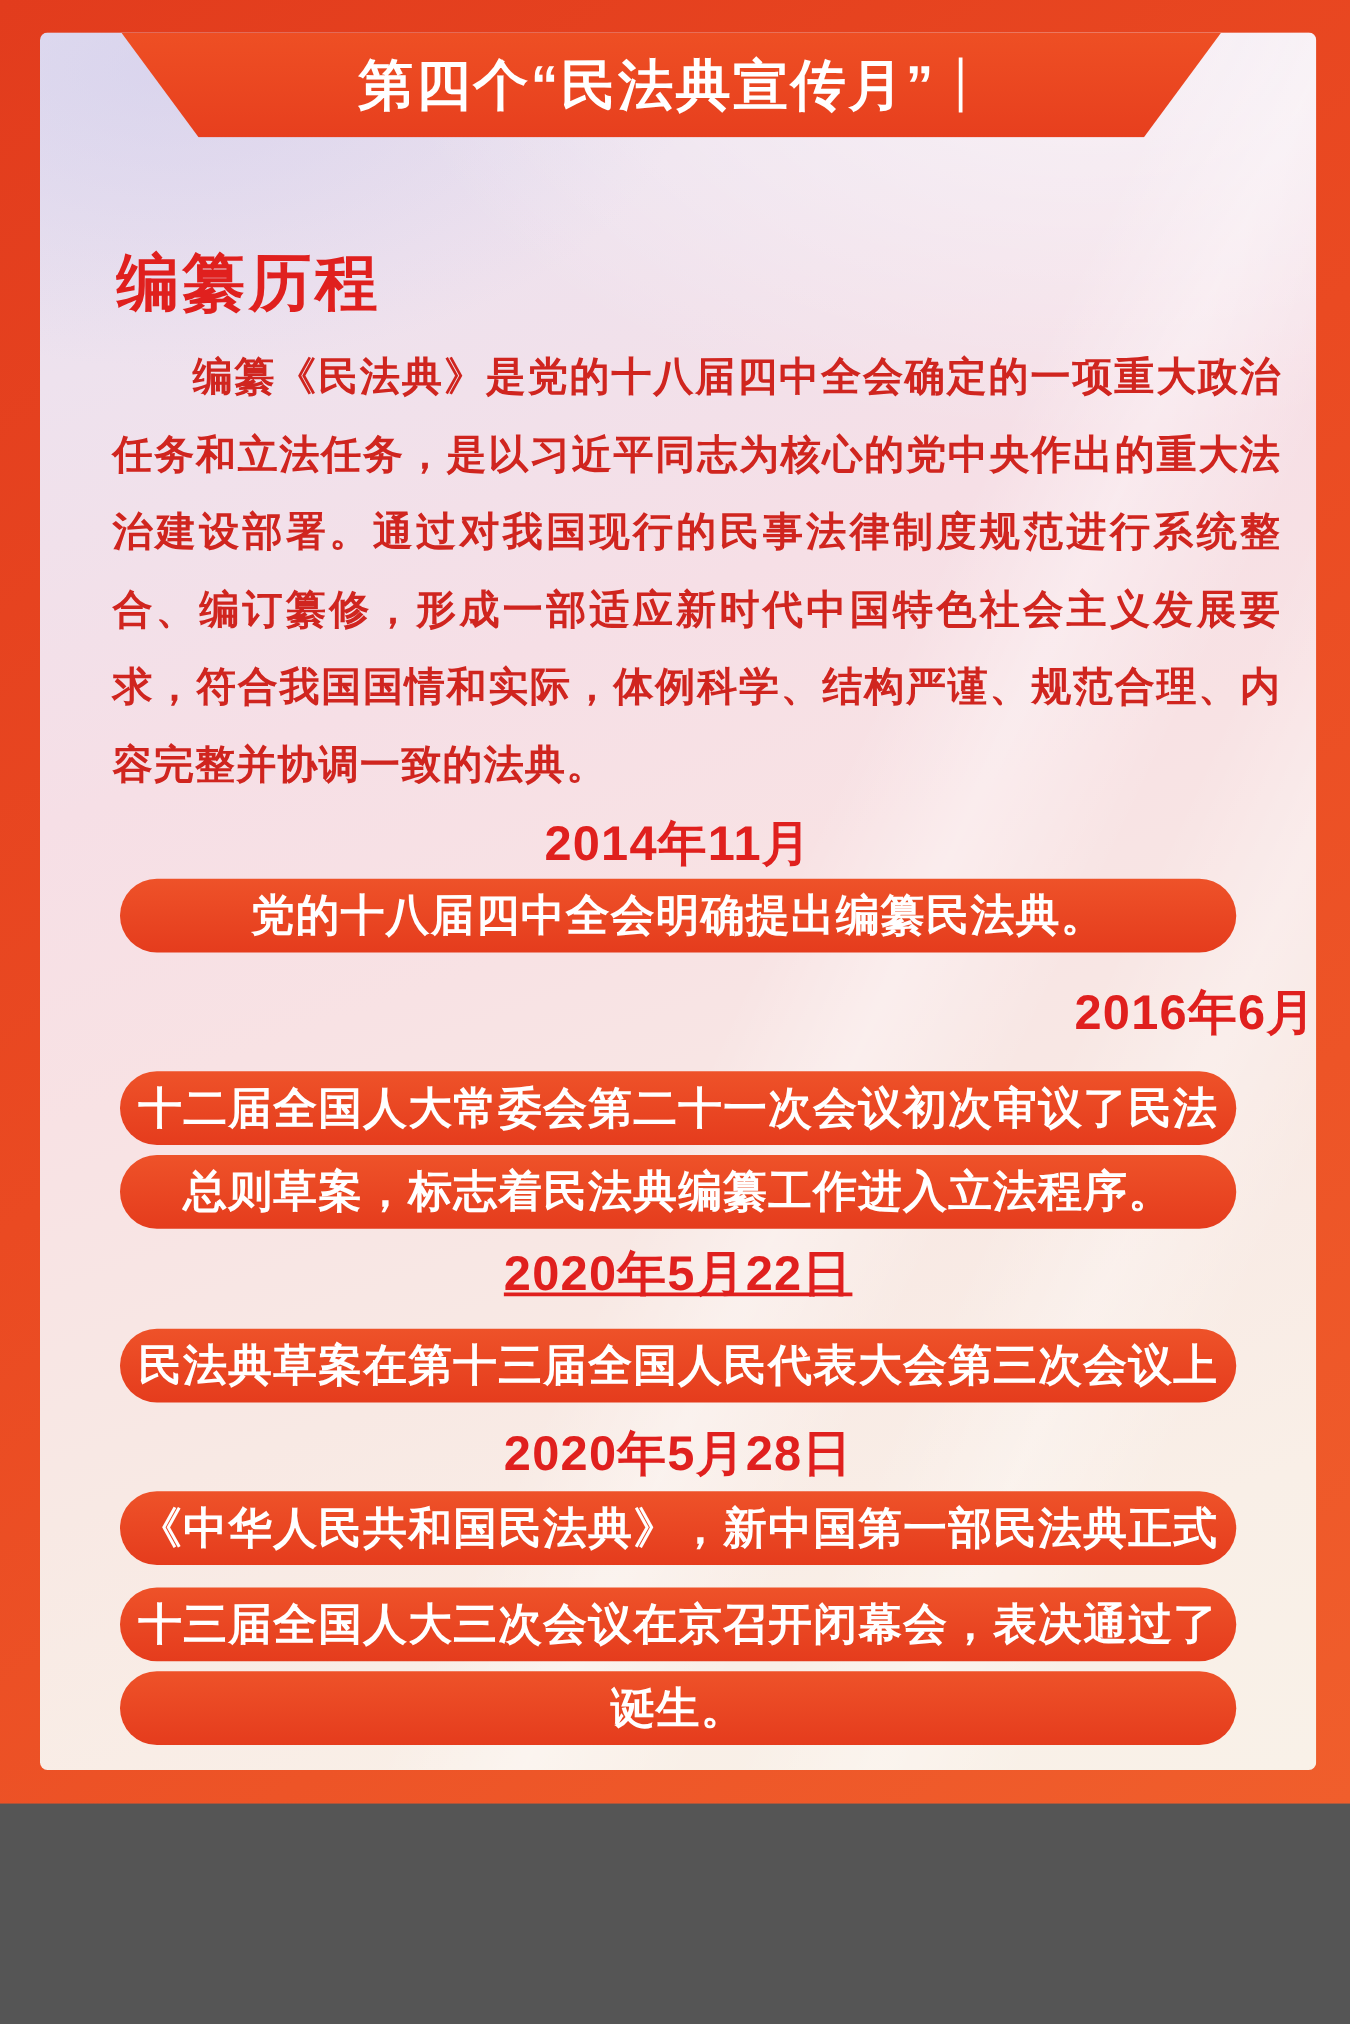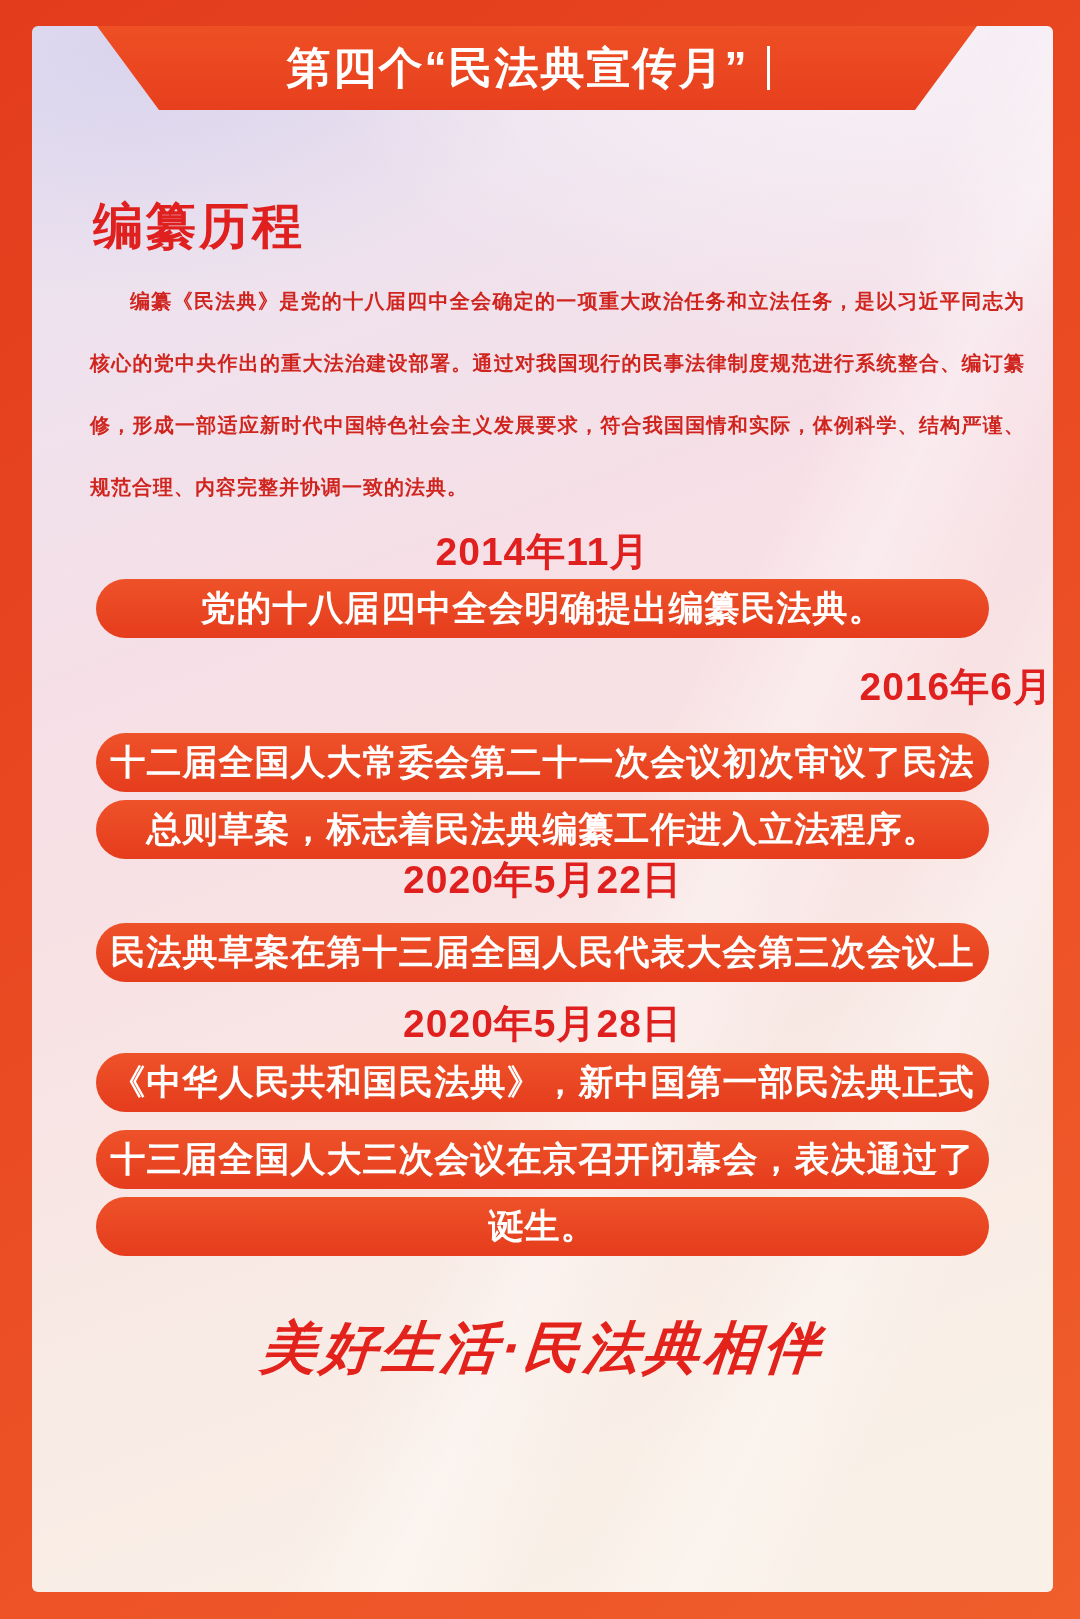--- a/index.html
+++ b/index.html
@@ -1,19 +1,19 @@
 <!DOCTYPE html>
 <html><head>
 <meta charset="utf-8">
 <style>
   html,body{margin:0;padding:0;background:#555;}
   *{box-sizing:border-box;}
   .poster{
     position:relative;
-    width:1080px;height:1619px;
+    width:1080px;height:1443px;
     margin:0 auto;
     background:linear-gradient(145deg,#e23c1d 0%,#ea4a22 45%,#f05e2c 100%);
     font-family:"Liberation Sans","DejaVu Sans",sans-serif;
     overflow:hidden;
   }
   .inner{
     position:absolute;
     left:32px;top:26px;right:27px;bottom:27px;
     border-radius:6px;
     background:
@@ -56,40 +56,40 @@
   .section-heading{
     margin:172px 0 0 61px;
     font-size:50px;
     line-height:56px;
     font-weight:900;
     color:#e0201e;
     letter-spacing:3px;
   }
   .intro{
     margin:16px 28px 0 58px;
-    font-size:20px;
+    font-size:32px;
     line-height:62px;
     font-weight:600;
     color:#d0251f;
     text-align:justify;
     text-indent:2em;
     letter-spacing:1px;
   }
   .timeline{width:100%;}
   .tl-date{
     text-align:center;
     font-size:39px;
     line-height:42px;
     font-weight:800;
     color:#e0201e;
     letter-spacing:1px;
   }
   .s1 .tl-date{margin-top:13px;}
   .s2 .tl-date{margin-top:28px;text-align:right;}
-  .s3 .tl-date{}
+  .s3 .tl-date{margin-top:16px;text-decoration:underline;}
   .s4 .tl-date{margin-top:21px;}
   .pill{
     width:893px;
     height:59px;
     margin:8px auto 0;
     border-radius:30px;
     background:linear-gradient(180deg,#ee5229 0%,#e53c1d 100%);
     color:#ffffff;
     font-size:35px;
     font-weight:600;

